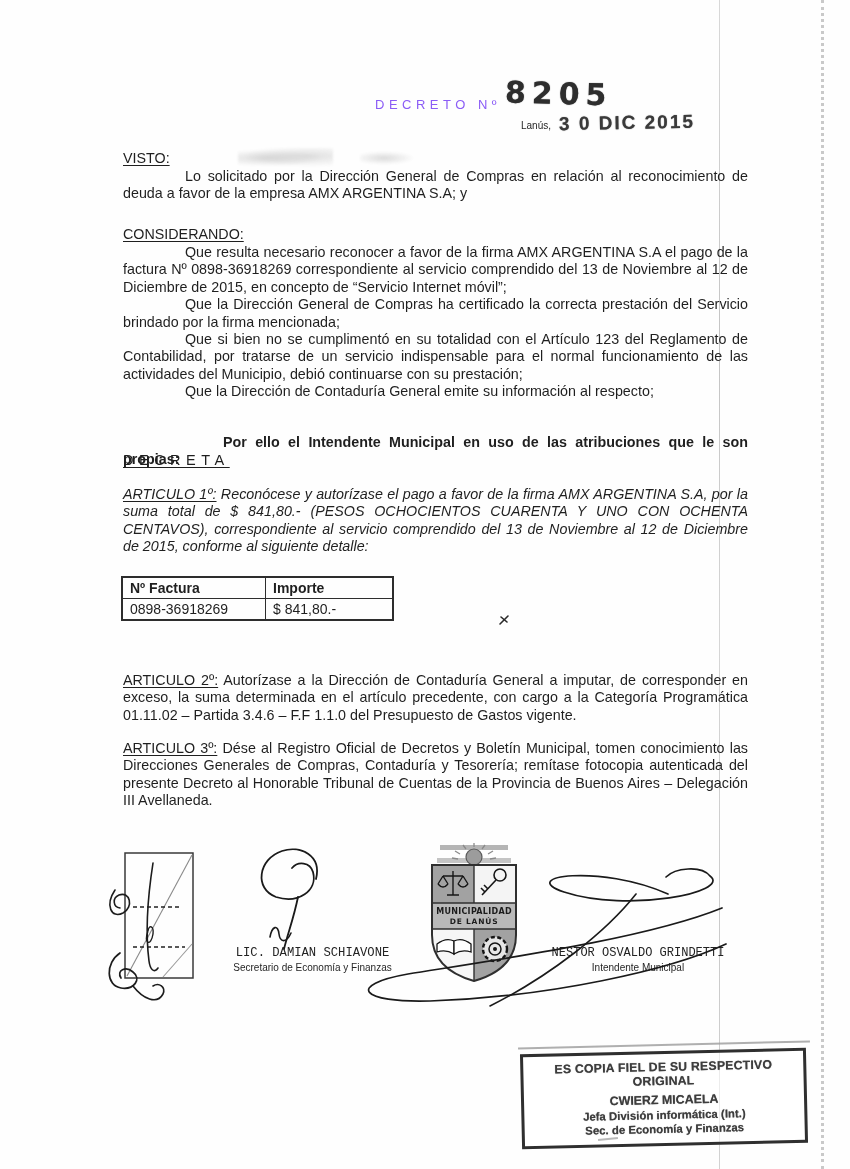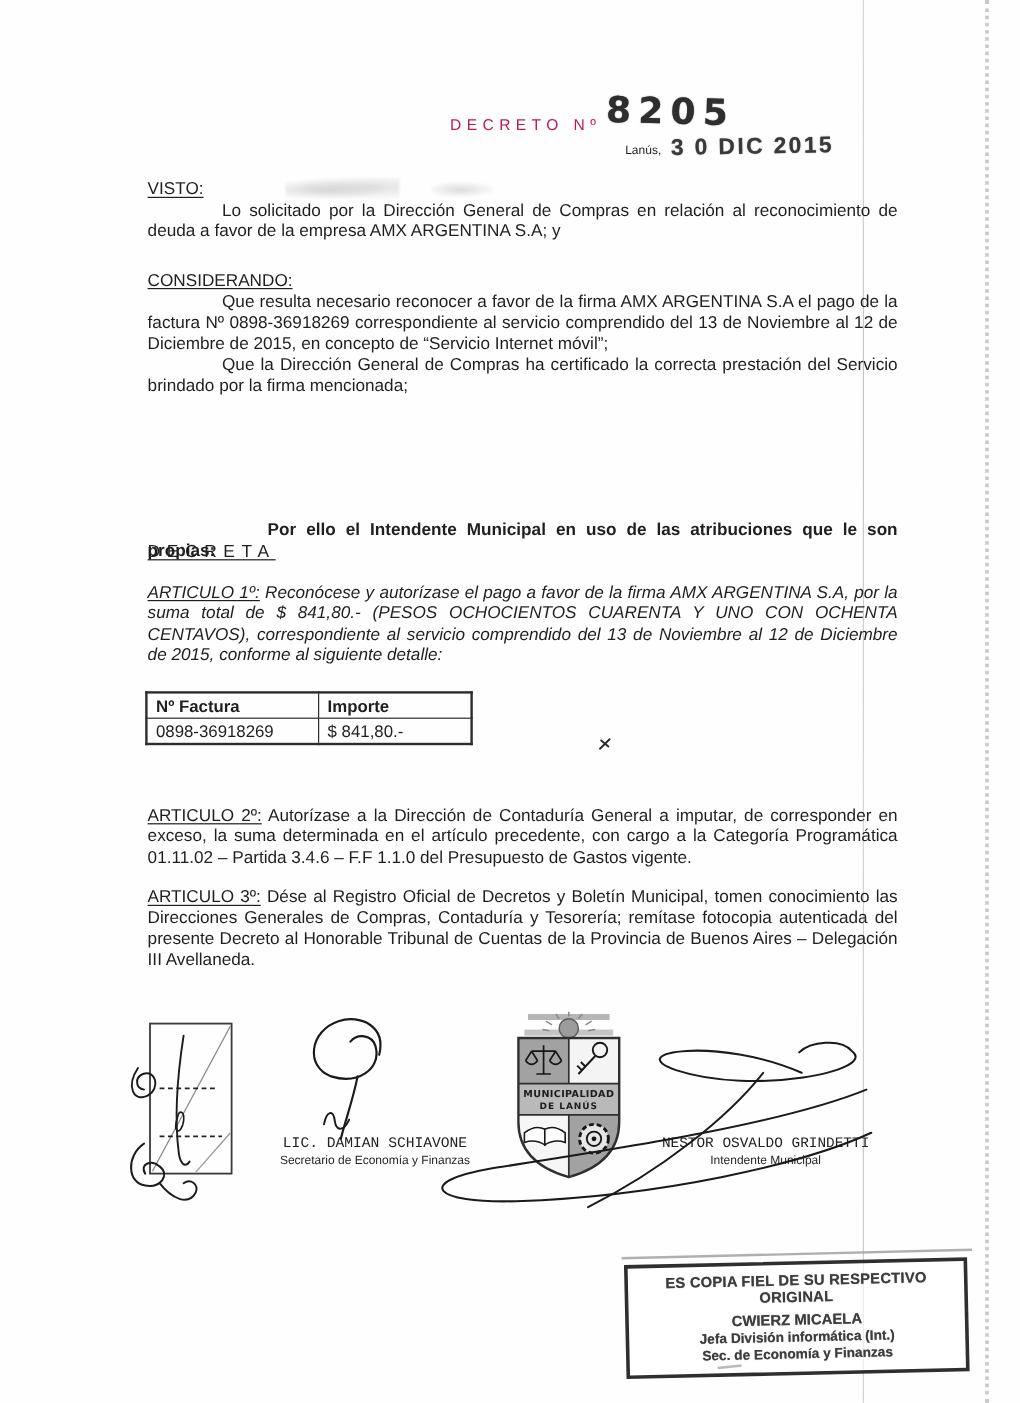--- a/index.html
+++ b/index.html
@@ -10,21 +10,21 @@
     -webkit-font-smoothing:antialiased;
   }
   .abs{position:absolute;}
   .body-col{left:123px;width:625px;}
   .txt{font-size:14.3px;line-height:17.4px;text-align:justify;}
   .heading{font-size:14.3px;text-decoration:underline;text-underline-offset:2px;}
   .u{text-decoration:underline;text-underline-offset:2px;}
   .para{margin:0;text-indent:62px;}
   .art{margin:0;text-indent:0;}
   
-  .decree-label{font-size:13px;letter-spacing:4.5px;color:#be185d;}
+  .decree-label{font-size:13px;letter-spacing:4.5px;color:#8b5cf6;}
   .decree-number{
     font-size:30px;font-weight:bold;letter-spacing:6px;color:#2e2e2e;
     font-family:"DejaVu Sans",sans-serif;transform:rotate(1.5deg);
     text-shadow:0 0 1px #555;
   }
   .place-label{font-size:10px;}
   .date-stamp{
     font-size:19px;font-weight:bold;letter-spacing:2px;color:#3a3a3a;
     transform:rotate(-1deg);text-shadow:0 0 1px #666;white-space:nowrap;
   }
@@ -79,20 +79,22 @@
 <div class="abs smudge" style="left:238px;top:148px;width:95px;height:20px;background:radial-gradient(ellipse at 30% 50%,rgba(110,110,110,.55),transparent 60%),radial-gradient(ellipse at 75% 40%,rgba(120,120,120,.5),transparent 65%);"></div>
 <div class="abs smudge" style="left:360px;top:150px;width:60px;height:16px;background:radial-gradient(ellipse at 40% 50%,rgba(100,100,100,.5),transparent 60%);"></div>
 
 <div class="abs body-col heading" style="top:150px;">VISTO:</div>
 <p class="abs body-col txt para" style="top:168px;">Lo solicitado por la Dirección General de Compras en relación al reconocimiento de deuda a favor de la empresa AMX ARGENTINA S.A; y</p>
 
 <div class="abs body-col heading" style="top:226px;">CONSIDERANDO:</div>
 <div class="abs body-col txt" style="top:244px;">
   <p class="para">Que resulta necesario reconocer a favor de la firma AMX ARGENTINA S.A el pago de la factura Nº 0898-36918269 correspondiente al servicio comprendido del 13 de Noviembre al 12 de Diciembre de 2015, en concepto de “Servicio Internet móvil”;</p>
   <p class="para">Que la Dirección General de Compras ha certificado la correcta prestación del Servicio brindado por la firma mencionada;</p>
+  <p class="para">Que si bien no se cumplimentó en su totalidad con el Artículo 123 del Reglamento de Contabilidad, por tratarse de un servicio indispensable para el normal funcionamiento de las actividades del Municipio, debió continuarse con su prestación;</p>
+  <p class="para">Que la Dirección de Contaduría General emite su información al respecto;</p>
 </div>
 
 <p class="abs body-col txt por-ello" style="top:434px;margin:0;font-weight:bold;">Por ello el Intendente Municipal en uso de las atribuciones que le son propias:</p>
 
 <div class="abs body-col decreta" style="top:452px;"><span class="u">DECRETA</span></div>
 
 <p class="abs body-col txt art" style="top:486px;font-style:italic;">
   <span class="u">ARTICULO 1º:</span>
   <span>Reconócese y autorízase el pago a favor de la firma AMX ARGENTINA S.A, por la suma total de $ 841,80.- (PESOS OCHOCIENTOS CUARENTA Y UNO CON OCHENTA CENTAVOS), correspondiente al servicio comprendido del 13 de Noviembre al 12 de Diciembre de 2015, conforme al siguiente detalle:</span>
 </p>

